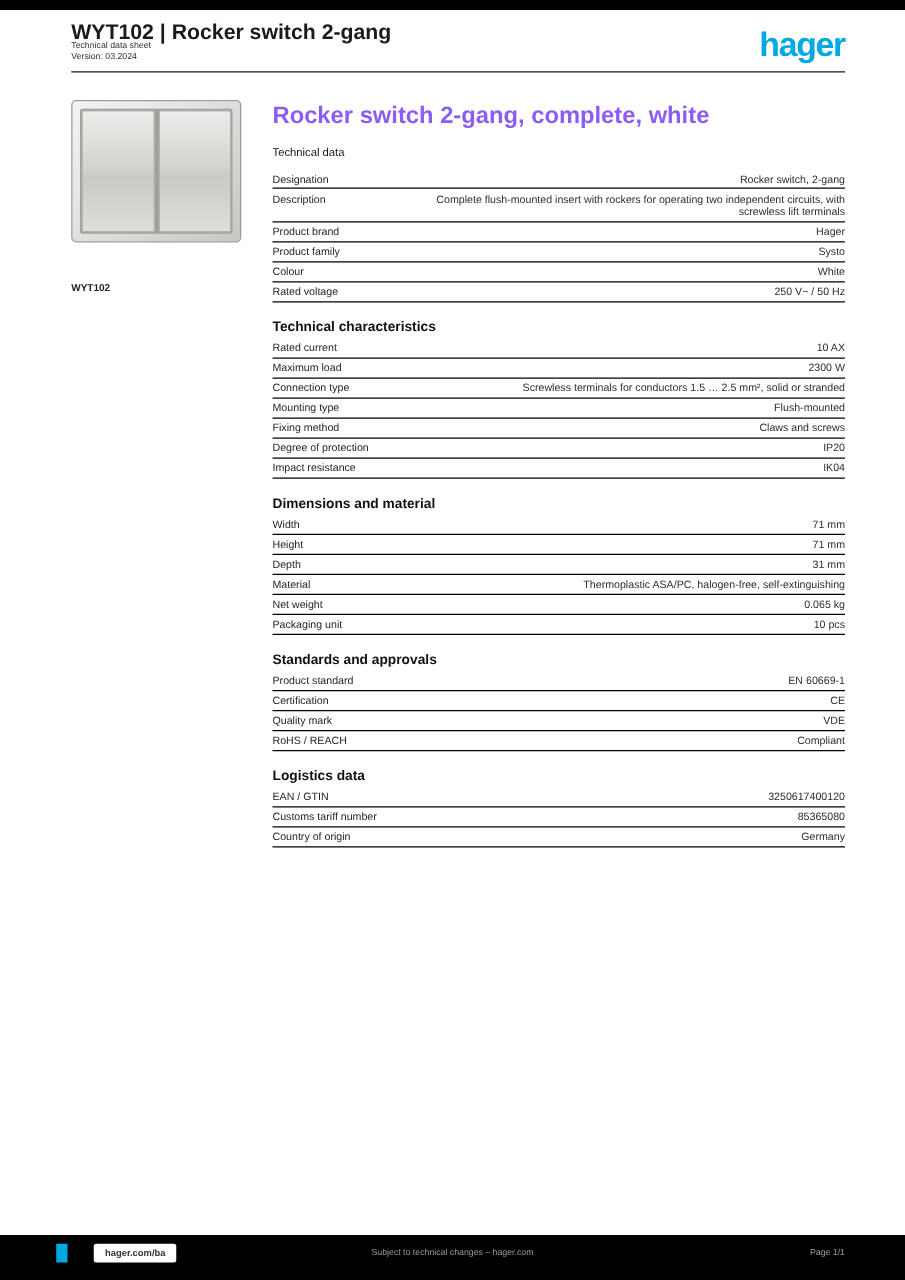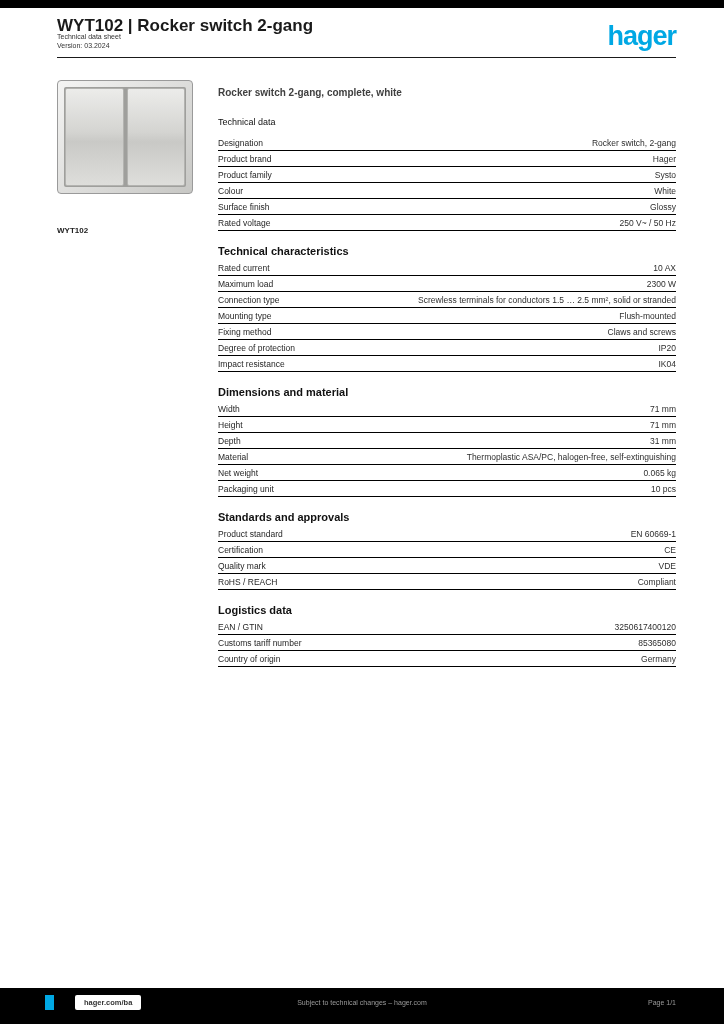--- a/index.html
+++ b/index.html
@@ -46,21 +46,21 @@
   .rocker{
     flex:1;border-radius:2px;
     background:linear-gradient(180deg,#ececea 0%,#d4d4d1 45%,#c9c9c6 55%,#dededb 100%);
     border:1px solid #b3b3b0;box-sizing:border-box;
   }
   .image-caption{
     margin-top:32px;font-size:8px;font-weight:bold;color:#222;
   }
   main{flex:1;margin-left:13px;min-width:0;}
   .product-title{
-    font-size:10px;font-weight:bold;color:#404040;
+    font-size:19px;font-weight:bold;color:#8b5cf6;
     margin:4px 0 16px;line-height:17px;
   }
   .spec-label{
     font-size:9px;font-weight:normal;color:#111;margin:12px 0 8px;
   }
   .spec-section{margin-bottom:14px;}
   .spec-heading{
     font-size:11px;font-weight:bold;color:#111;
     margin:14px 0 3px;
   }
@@ -122,34 +122,34 @@
     <main>
       <div class="product-title">Rocker switch 2-gang, complete, white</div>
       <div class="spec-label">Technical data</div>
       <div>
           <div class="spec-section">
             <div class="spec-row">
               <span class="label">Designation</span>
               <span class="value">Rocker switch, 2-gang</span>
             </div>
             <div class="spec-row">
+              <span class="label">Description</span>
+              <span class="value">Complete flush-mounted insert with rockers for operating two independent circuits, with screwless lift terminals</span>
+            </div>
+            <div class="spec-row">
               <span class="label">Product brand</span>
               <span class="value">Hager</span>
             </div>
             <div class="spec-row">
               <span class="label">Product family</span>
               <span class="value">Systo</span>
             </div>
             <div class="spec-row">
               <span class="label">Colour</span>
               <span class="value">White</span>
-            </div>
-            <div class="spec-row">
-              <span class="label">Surface finish</span>
-              <span class="value">Glossy</span>
             </div>
             <div class="spec-row">
               <span class="label">Rated voltage</span>
               <span class="value">250 V~ / 50 Hz</span>
             </div>
           </div>
           <div class="spec-section">
             <div class="spec-heading">Technical characteristics</div>
             <div class="spec-row">
               <span class="label">Rated current</span>

